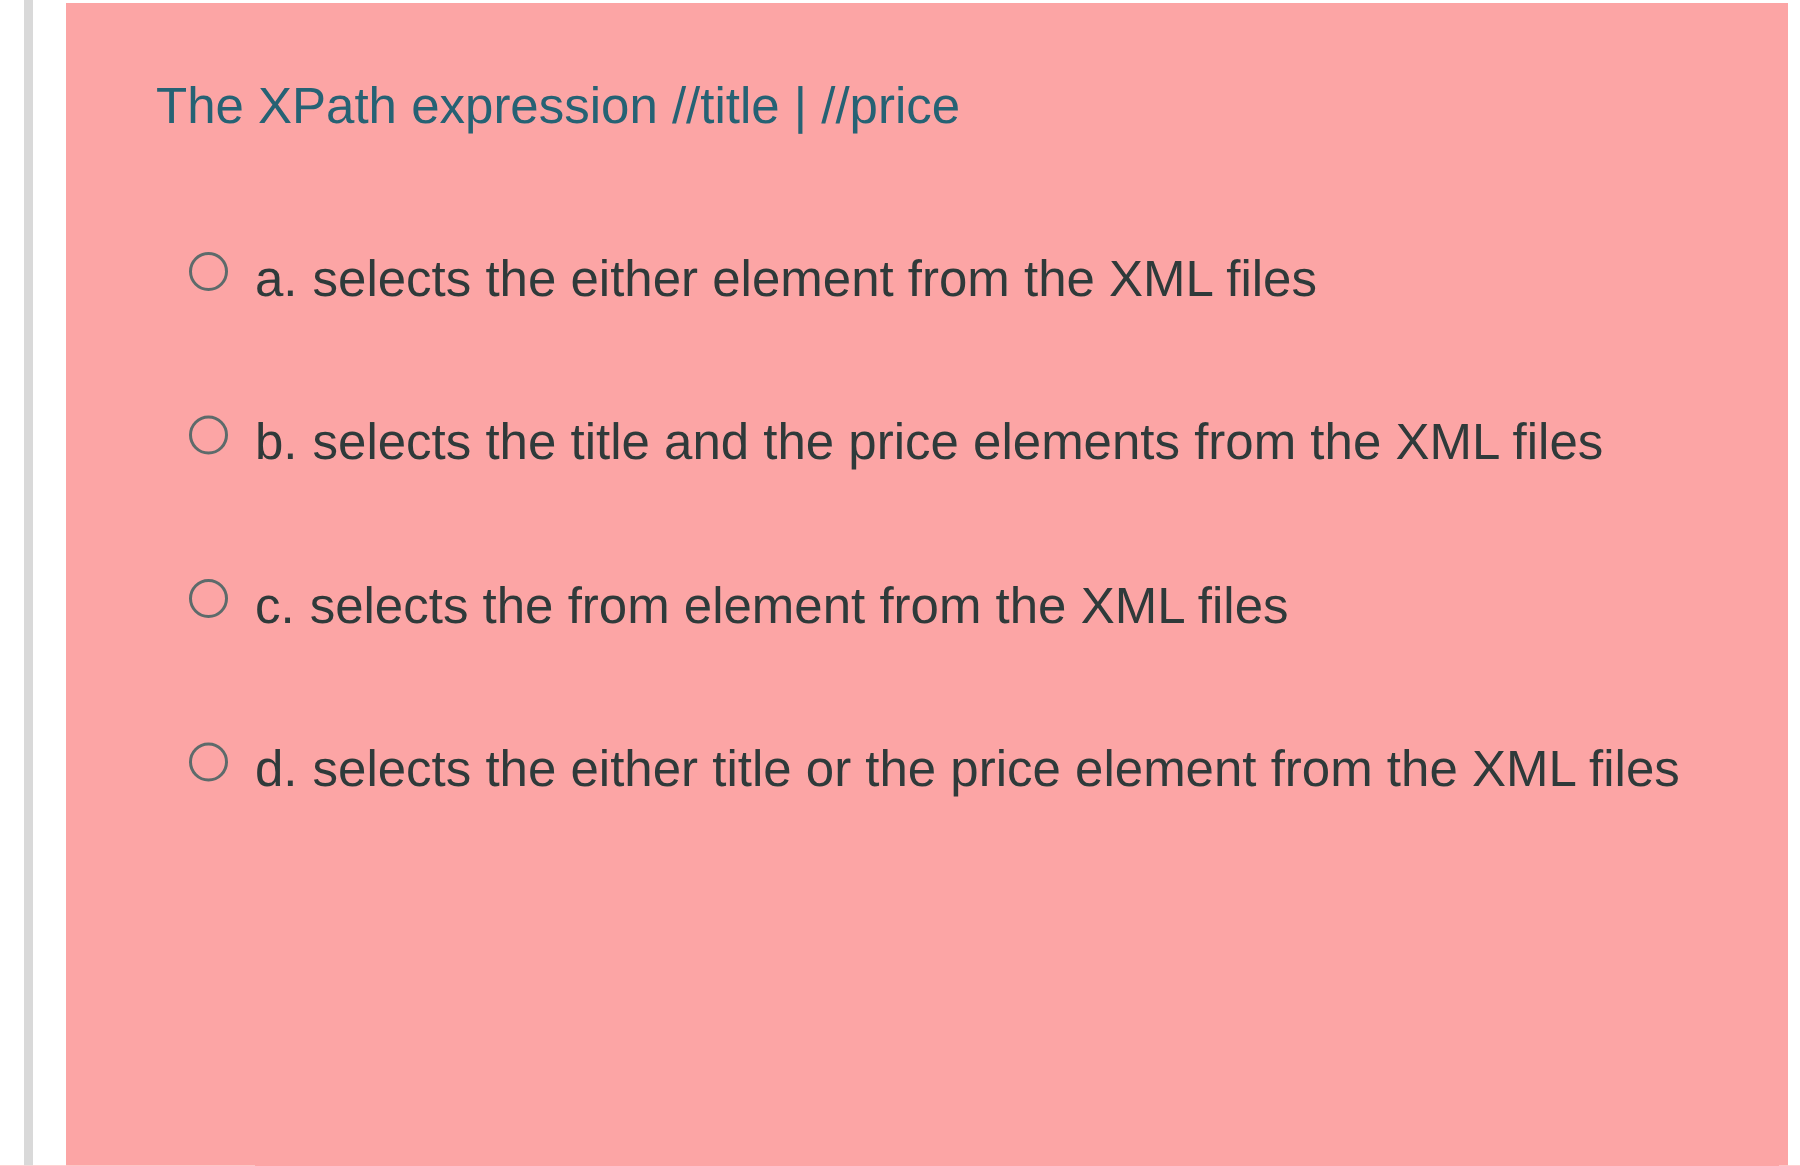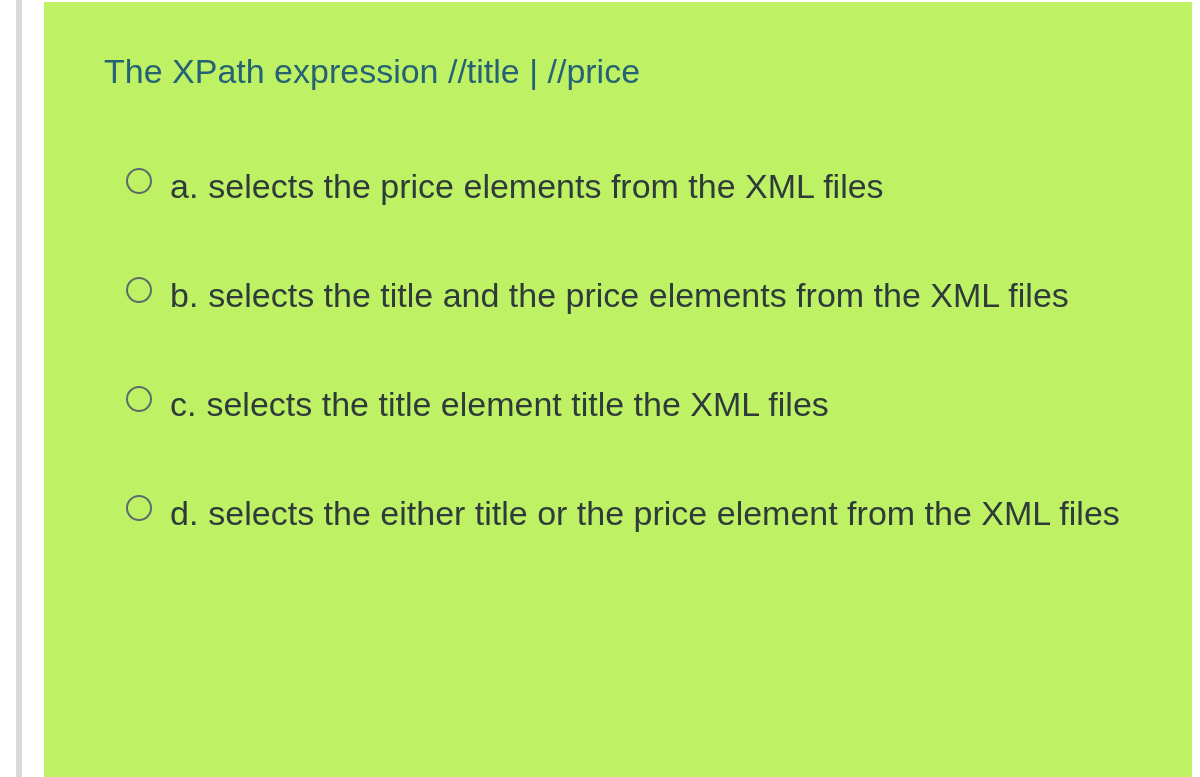--- a/index.html
+++ b/index.html
@@ -18,21 +18,21 @@
     position: absolute;
     left: 16px;
     top: 0;
     right: 8px;
     bottom: 0;
     border-left: 6px solid #d9d9d9;
     padding-left: 22px;
     padding-top: 2px;
   }
   .card {
-    background: #bef264;
+    background: #fca5a5;
     padding: 50px 60px 40px 60px;
     height: 100%;
   }
   .question {
     color: #266274;
     font-size: 34px;
     font-weight: 400;
     margin-bottom: 70px;
   }
   .options {
@@ -76,37 +76,37 @@
 
 <div class="outer-wrap">
   <div class="card">
     <div class="question">The XPath expression //title | //price</div>
     <div class="options">
 
       <div class="option">
         <div class="radio"></div>
         <div class="option-text">
           <span class="letter">a.</span>
-          <span class="answer">selects the price elements from the XML files</span>
+          <span class="answer">selects the either element from the XML files</span>
         </div>
       </div>
 
       <div class="option">
         <div class="radio"></div>
         <div class="option-text">
           <span class="letter">b.</span>
           <span class="answer">selects the title and the price elements from the XML files</span>
         </div>
       </div>
 
       <div class="option">
         <div class="radio"></div>
         <div class="option-text">
           <span class="letter">c.</span>
-          <span class="answer">selects the title element title the XML files</span>
+          <span class="answer">selects the from element from the XML files</span>
         </div>
       </div>
 
       <div class="option">
         <div class="radio"></div>
         <div class="option-text">
           <span class="letter">d.</span>
           <span class="answer">selects the either title or  the price element from the XML files</span>
         </div>
       </div>

